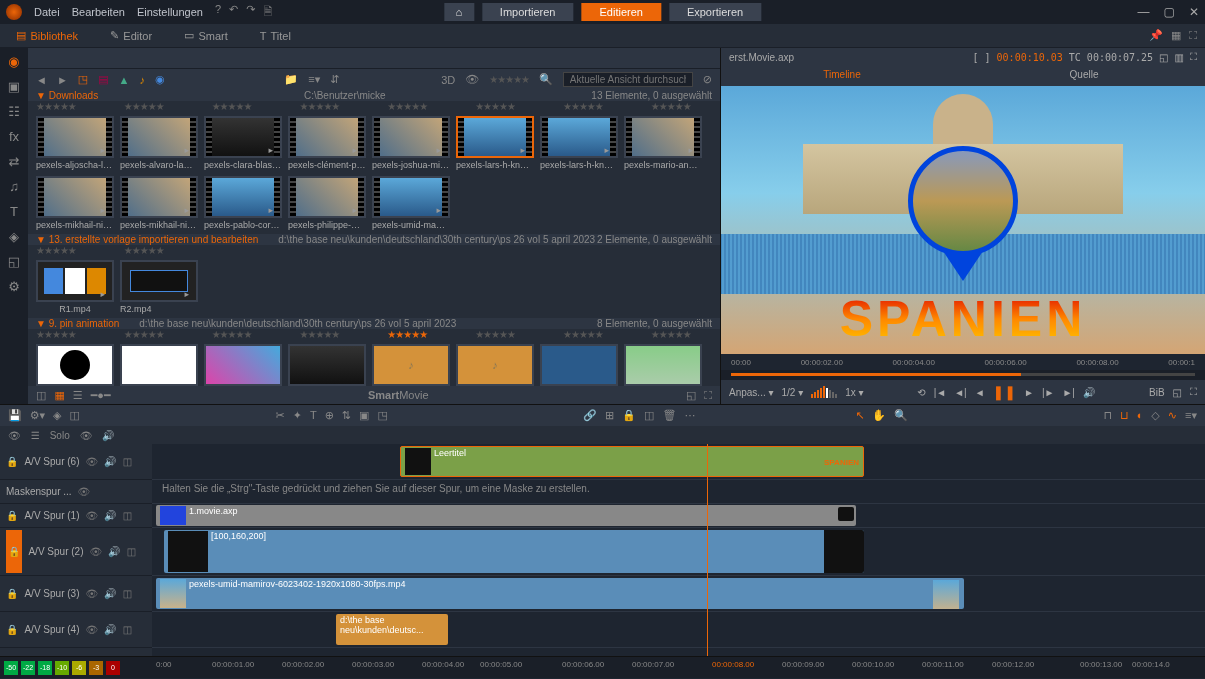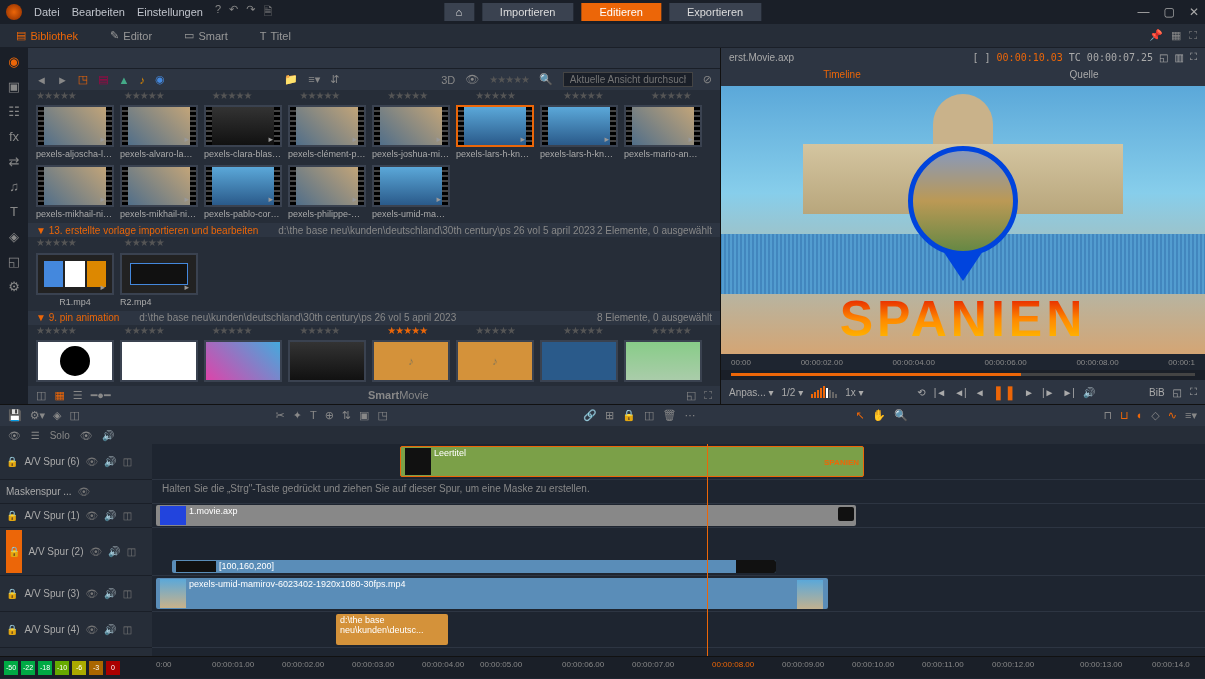--- a/index.html
+++ b/index.html
@@ -210,20 +210,25 @@
         <span>3D</span>
         <span class="ico">👁</span>
         <span class="stars">★★★★★</span>
         <span class="ico">🔍</span>
         <input class="search" placeholder="Aktuelle Ansicht durchsuchen" style="">
         <span class="ico">⊘</span>
       </div>
     </div>
     <div class="lib-content">
 
+      <div class="lib-section-head">
+        <span>▼ <span>Downloads</span></span>
+        <span class="path">C:\Benutzer\micke</span>
+        <span class="count">13 Elemente, 0 ausgewählt</span>
+      </div>
       <div class="lib-stars-row">
           <span class="stars">★★★★★</span>
           <span class="stars">★★★★★</span>
           <span class="stars">★★★★★</span>
           <span class="stars">★★★★★</span>
           <span class="stars">★★★★★</span>
           <span class="stars">★★★★★</span>
           <span class="stars">★★★★★</span>
           <span class="stars">★★★★★</span>
         </div>
@@ -610,28 +615,28 @@
     </div>
 
     <div class="track-row h24">
       <div class="clip grey" style="left:4px; width:700px; top:1px; bottom:1px;">
         <div class="thumb-mini" style="background:#24d;"></div><span>1.movie.axp</span>
         <div style="position:absolute;right:2px;top:2px;width:16px;height:14px;background:#111;border-radius:2px;"></div>
       </div>
     </div>
 
     <div class="track-row h48">
-      <div class="clip blue" style="left:20px; width:604px;margin-top:30px;">
+      <div class="clip blue" style="left:12px; width:700px;">
         <div class="thumb-mini" style="background:#111;width:40px;"></div><span>[100,160,200]</span>
         <div style="position:absolute;right:0;top:0;width:40px;height:100%;background:#111;"></div>
       </div>
     </div>
 
     <div class="track-row h36">
-      <div class="clip blue" style="left:4px; width:672px;">
+      <div class="clip blue" style="left:4px; width:808px;">
         <div class="thumb-mini"></div><span>pexels-umid-mamirov-6023402-1920x1080-30fps.mp4</span>
         <div style="position:absolute;right:2px;top:2px;bottom:2px;width:26px;" class="thumb-mini"></div>
       </div>
     </div>
 
     <div class="track-row h36">
       <div class="clip orange" style="left:184px; width:112px;"><span>d:\the base neu\kunden\deutsc...</span></div>
     </div>
   </div>
 </div>
@@ -654,15 +659,15 @@
     <span style="left:270px;">00:00:04.00</span>
     <span style="left:328px;">00:00:05.00</span>
     <span style="left:410px;">00:00:06.00</span>
     <span style="left:480px;">00:00:07.00</span>
     <span style="left:560px;color:#ec6608;">00:00:08.00</span>
     <span style="left:630px;">00:00:09.00</span>
     <span style="left:700px;">00:00:10.00</span>
     <span style="left:770px;">00:00:11.00</span>
     <span style="left:840px;">00:00:12.00</span>
     <span style="left:928px;">00:00:13.00</span>
-    <span style="left:980px;margin-left:20px;">00:00:14.0</span>
+    <span style="left:980px;">00:00:14.0</span>
   </div>
 </div>
 
 </body></html>

